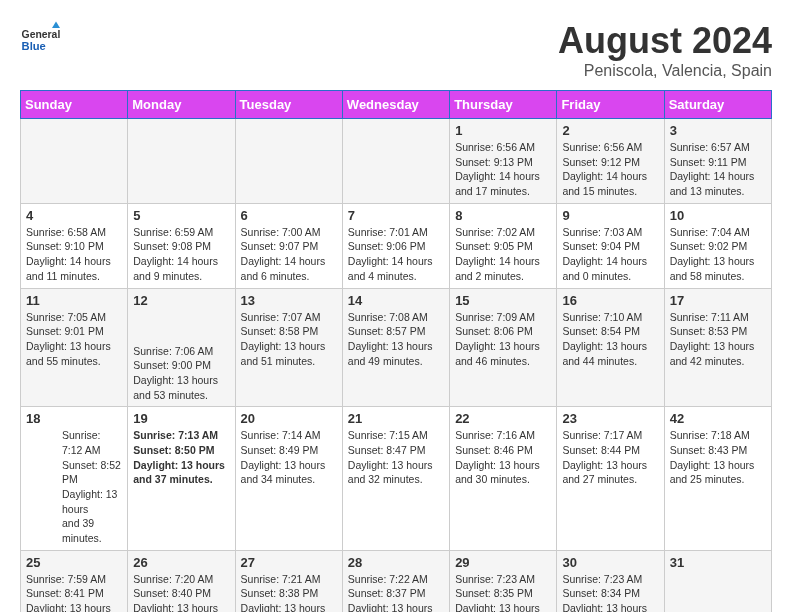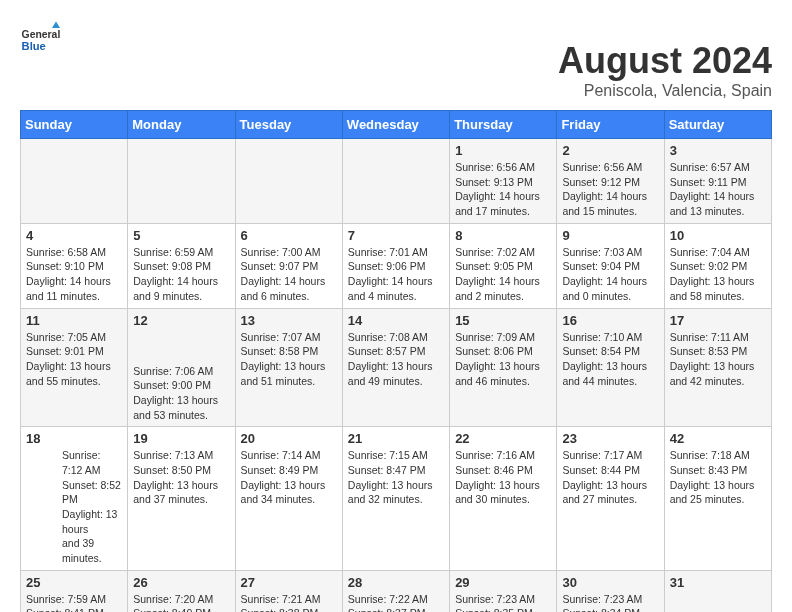--- a/index.html
+++ b/index.html
@@ -28,33 +28,32 @@
       height: 40px;
       margin-right: 4px;
     }
     .title-block {
       text-align: right;
     }
     .month-title {
       font-size: 36px;
       font-weight: bold;
       color: #333;
-      margin-top: 20px;
     }
     .subtitle {
       font-size: 16px;
       color: #555;
     }
     table {
       width: 100%;
       border-collapse: collapse;
       font-size: 11px;
     }
     thead tr th {
-      background-color: #3b82f6;
+      background-color: #d946ef;
       color: #fff;
       padding: 6px 4px;
       text-align: left;
       font-size: 13px;
       font-weight: bold;
       border: 1px solid #2a6fc9;
     }
     tbody tr td {
       border: 1px solid #ccc;
       vertical-align: top;
@@ -246,21 +245,21 @@
       <tr>
         <td>
           <span class="day-num">18</span>
           <div class="day-info" style="white-space: pre-line; margin-left: 36px;">Sunrise: 7:12 AM
 Sunset: 8:52 PM
 Daylight: 13 hours
 and 39 minutes.</div>
         </td>
         <td>
           <span class="day-num">19</span>
-          <div class="day-info" style="white-space: pre-line;">Sunrise: 7:13 AM
+          <div class="day-info" style="white-space: pre-line; font-weight: bold;">Sunrise: 7:13 AM
 Sunset: 8:50 PM
 Daylight: 13 hours
 and 37 minutes.</div>
         </td>
         <td>
           <span class="day-num">20</span>
           <div class="day-info" style="white-space: pre-line;">Sunrise: 7:14 AM
 Sunset: 8:49 PM
 Daylight: 13 hours
 and 34 minutes.</div>

